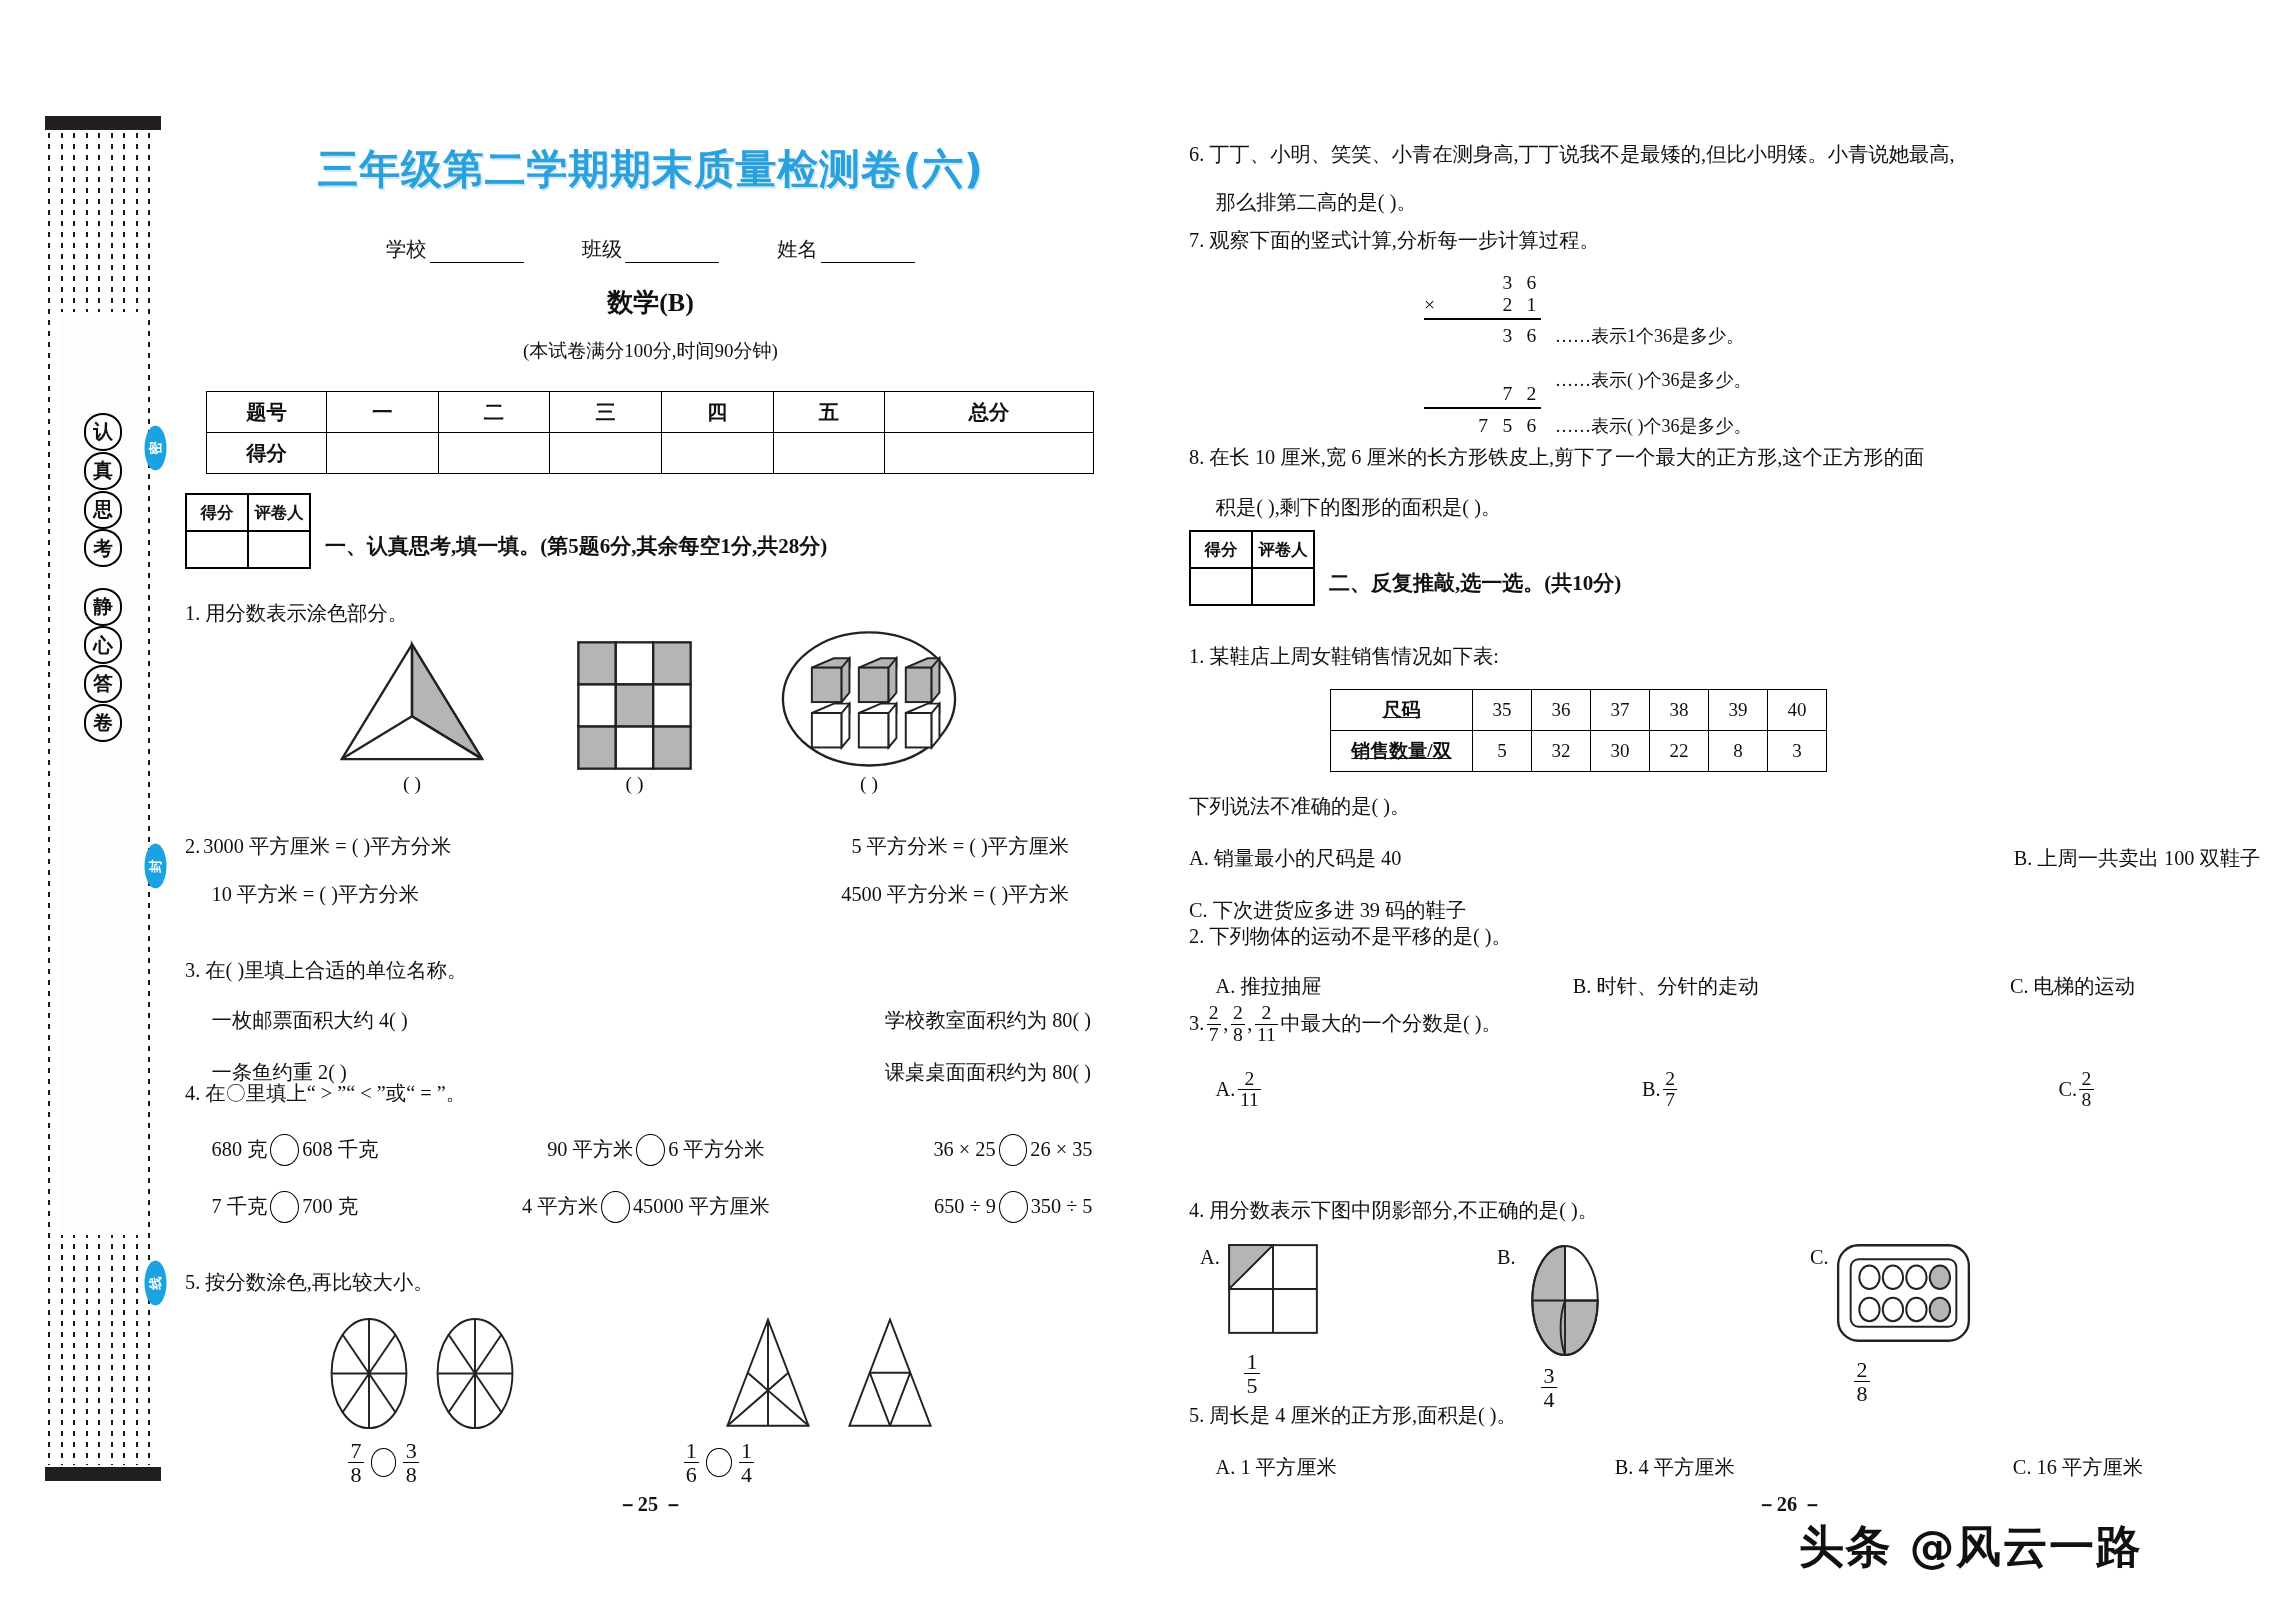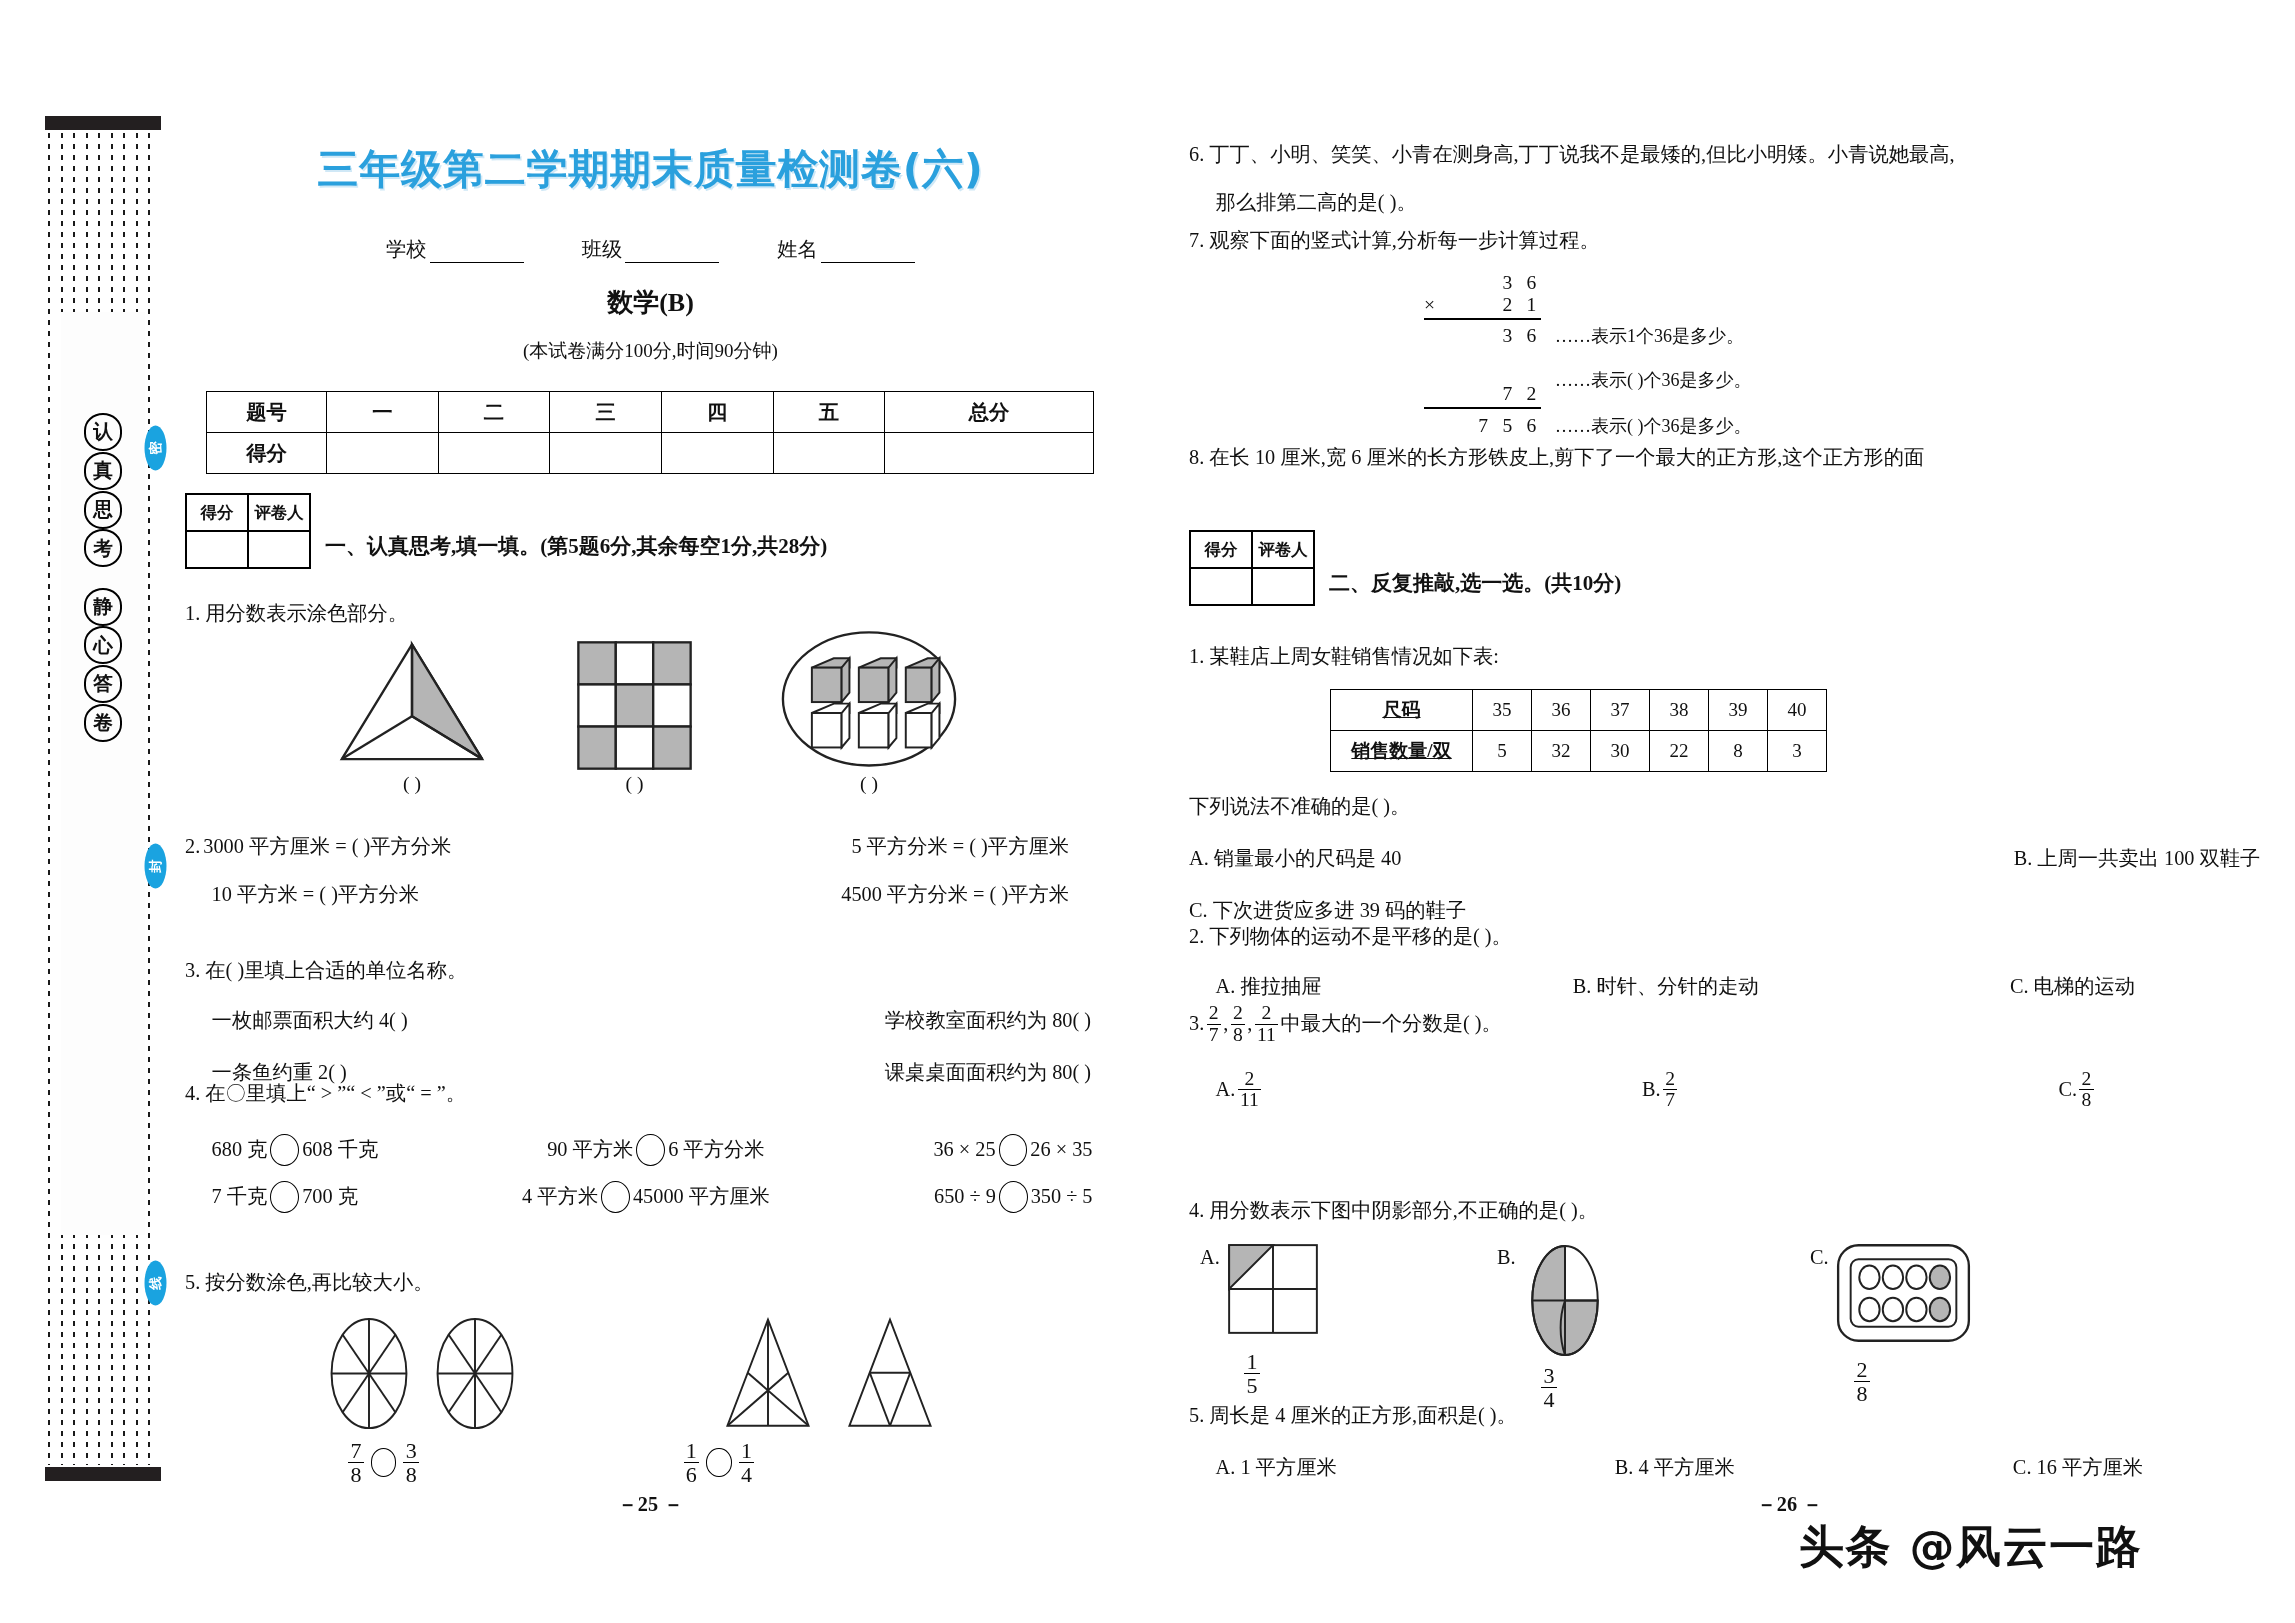--- a/index.html
+++ b/index.html
@@ -294,21 +294,21 @@
         <span>608 千克</span>
         <span class="sp"></span>
         <span>90 平方米</span>
         <span class="circ"></span>
         <span>6 平方分米</span>
         <span class="sp"></span>
         <span>36 × 25</span>
         <span class="circ"></span>
         <span style="margin-right:23.5px;">26 × 35</span>
       </div>
-      <div class="row q" style="margin-top:15px;padding-left:26.6px;">
+      <div class="row q" style="margin-top:25px;padding-left:26.6px;">
         <span>7 千克</span>
         <span class="circ"></span>
         <span>700 克</span>
         <span class="sp"></span>
         <span>4 平方米</span>
         <span class="circ"></span>
         <span>45000 平方厘米</span>
         <span class="sp"></span>
         <span>650 ÷ 9</span>
         <span class="circ"></span>
@@ -418,20 +418,21 @@
           <div style="display:flex;align-items:center;margin-top:4.7px;">
             <span style="text-align:right;width:117px;letter-spacing:4.7px;">7 5 6</span>
             <span style="margin-left:14px;font-size:18px;">……表示(      )个36是多少。</span>
           </div>
         </div>
       </div>
     </div>
 
     <div style="position:absolute;top:442px;left:0;width:1087px;">
       <div class="q">8. 在长 10 厘米,宽 6 厘米的长方形铁皮上,剪下了一个最大的正方形,这个正方形的面</div>
+      <div class="q ind" style="margin-top:19px;">积是(                ),剩下的图形的面积是(                )。</div>
     </div>
 
     <div class="secthead" style="position:absolute;top:530px;left:0;">
       <table class="graderbox">
         <tbody>
             <tr>
           <td>得分</td>
           <td>评卷人</td>
         </tr>
         <tr>

